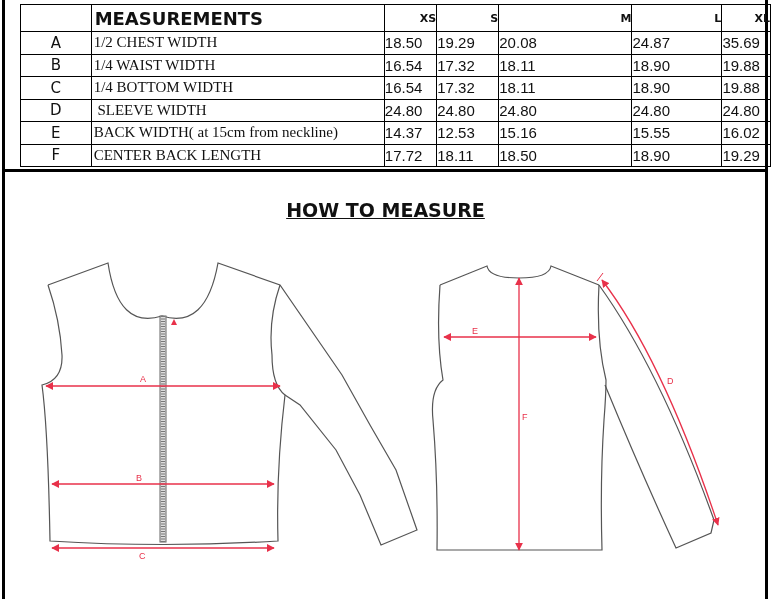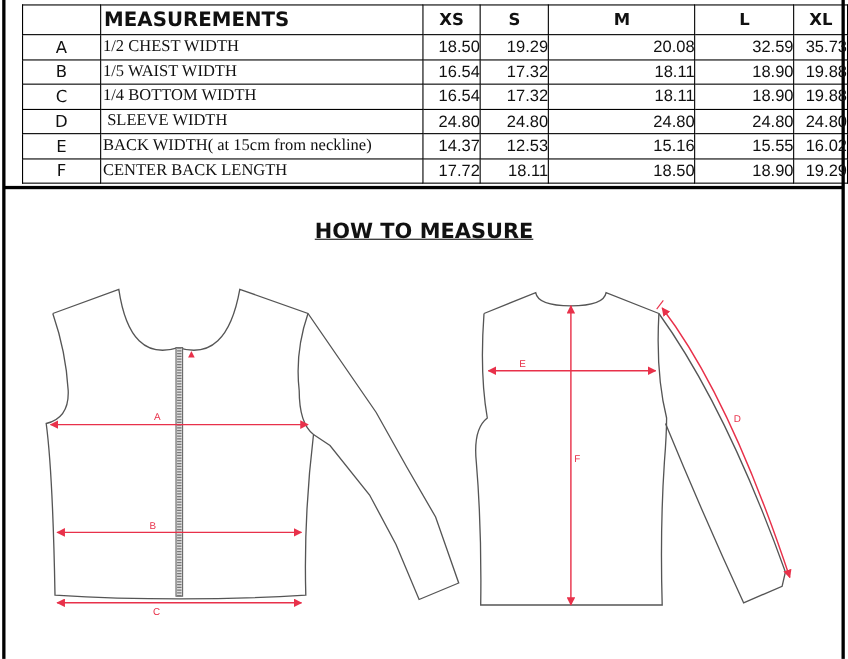--- a/index.html
+++ b/index.html
@@ -1,24 +1,24 @@
 <!DOCTYPE html>
 <html><head>
 <meta charset="utf-8">
 <style>
   html, body { margin:0; padding:0; background:#fff; }
   body { width:771px; height:599px; position:relative; overflow:hidden; font-family:"Liberation Sans", sans-serif; }
   .frame { position:absolute; left:2px; top:0; width:766px; height:599px; border-left:3px solid #000; border-right:3px solid #000; box-sizing:border-box; }
   table.size { position:absolute; left:20px; top:4px; border-collapse:collapse; table-layout:fixed; }
   table.size td { border:1.5px solid #000; padding:0; height:21.5px; font-size:15px; color:#111; }
-  table.size tr.head td { height:26px; font-family:"DejaVu Sans", sans-serif; font-weight:bold; font-size:15px; text-align:center; }
+  table.size tr.head td { height:26px; font-family:"DejaVu Sans", sans-serif; font-weight:bold; font-size:11px; text-align:right; }
   table.size tr.head td.mhead { text-align:left; padding-left:3px; font-size:18px; }
   td.code { text-align:center; font-size:13px; font-family:"DejaVu Sans", sans-serif; }
   td.label { font-family:Liberation Serif, serif; font-size:12.5px; padding-left:2px !important; white-space:nowrap; }
-  td.val { text-align:right; font-family:"Liberation Sans", sans-serif; font-size:16px; }
+  td.val { text-align:left; font-family:"Liberation Sans", sans-serif; font-size:16px; }
   .table-bottom { position:absolute; left:4px; top:169px; width:762px; height:3px; background:#000; }
   .title { position:absolute; left:0; width:771px; top:199px; text-align:center; font-family:"DejaVu Sans", sans-serif; font-weight:bold; font-size:19px; text-decoration:underline; color:#111; }
   svg.diagram { position:absolute; left:0; top:0; }
 </style>
 </head>
 <body>
 
 <div class="frame"></div>
 
 <table class="size">
@@ -40,26 +40,26 @@
     <td>M</td>
     <td>L</td>
     <td>XL</td>
   </tr>
   <tr>
     <td class="code">A</td>
     <td class="label">1/2 CHEST WIDTH</td>
     <td class="val">18.50</td>
     <td class="val">19.29</td>
     <td class="val">20.08</td>
-    <td class="val">32.59</td>
-    <td class="val">35.73</td>
+    <td class="val">24.87</td>
+    <td class="val">35.69</td>
   </tr>
   <tr>
     <td class="code">B</td>
-    <td class="label">1/5 WAIST WIDTH</td>
+    <td class="label">1/4 WAIST WIDTH</td>
     <td class="val">16.54</td>
     <td class="val">17.32</td>
     <td class="val">18.11</td>
     <td class="val">18.90</td>
     <td class="val">19.88</td>
   </tr>
   <tr>
     <td class="code">C</td>
     <td class="label">1/4 BOTTOM WIDTH</td>
     <td class="val">16.54</td>

